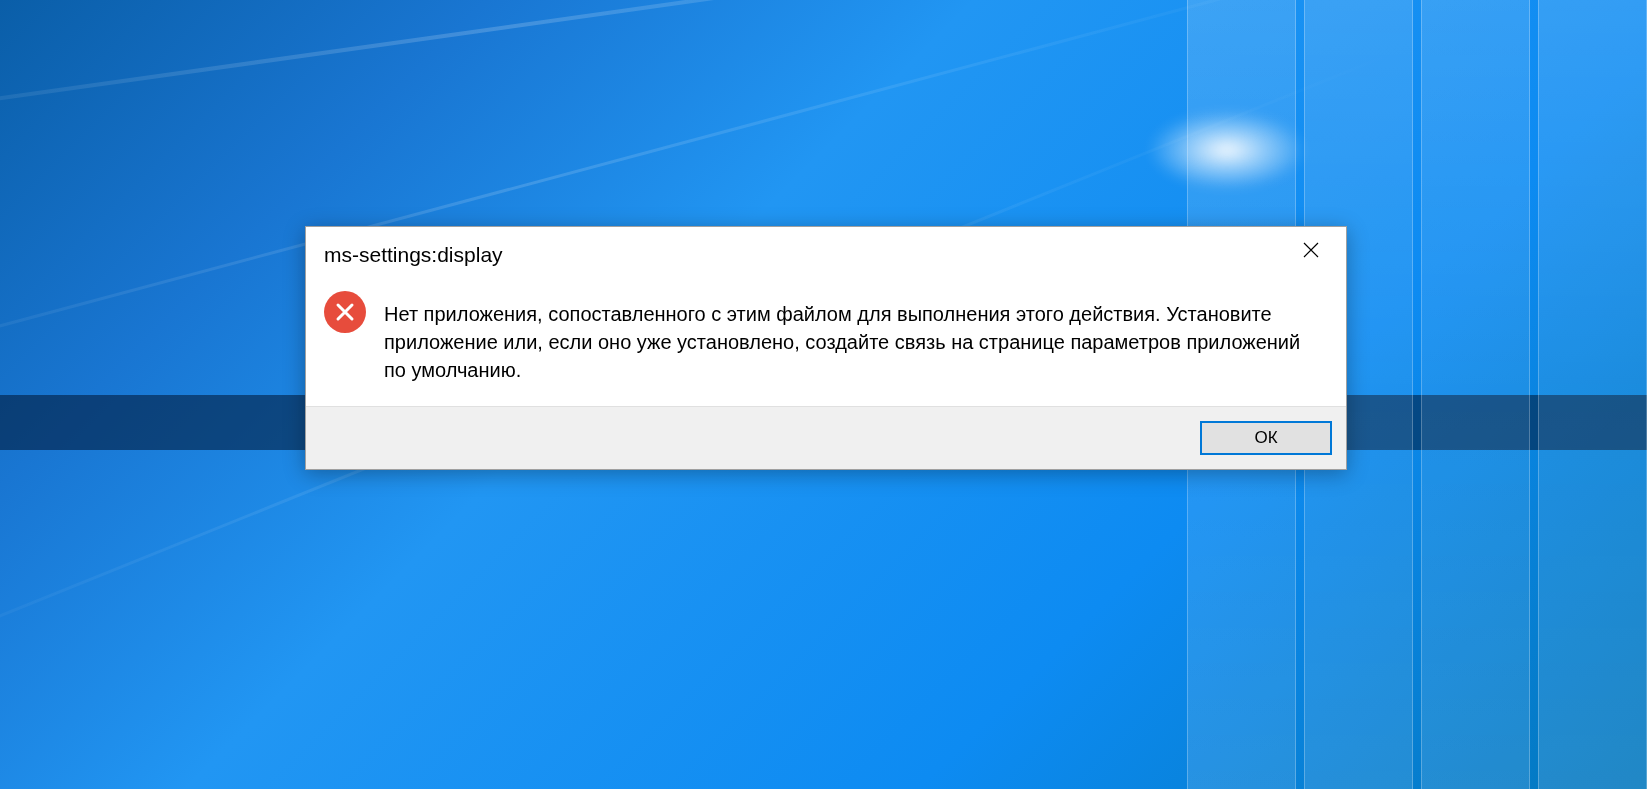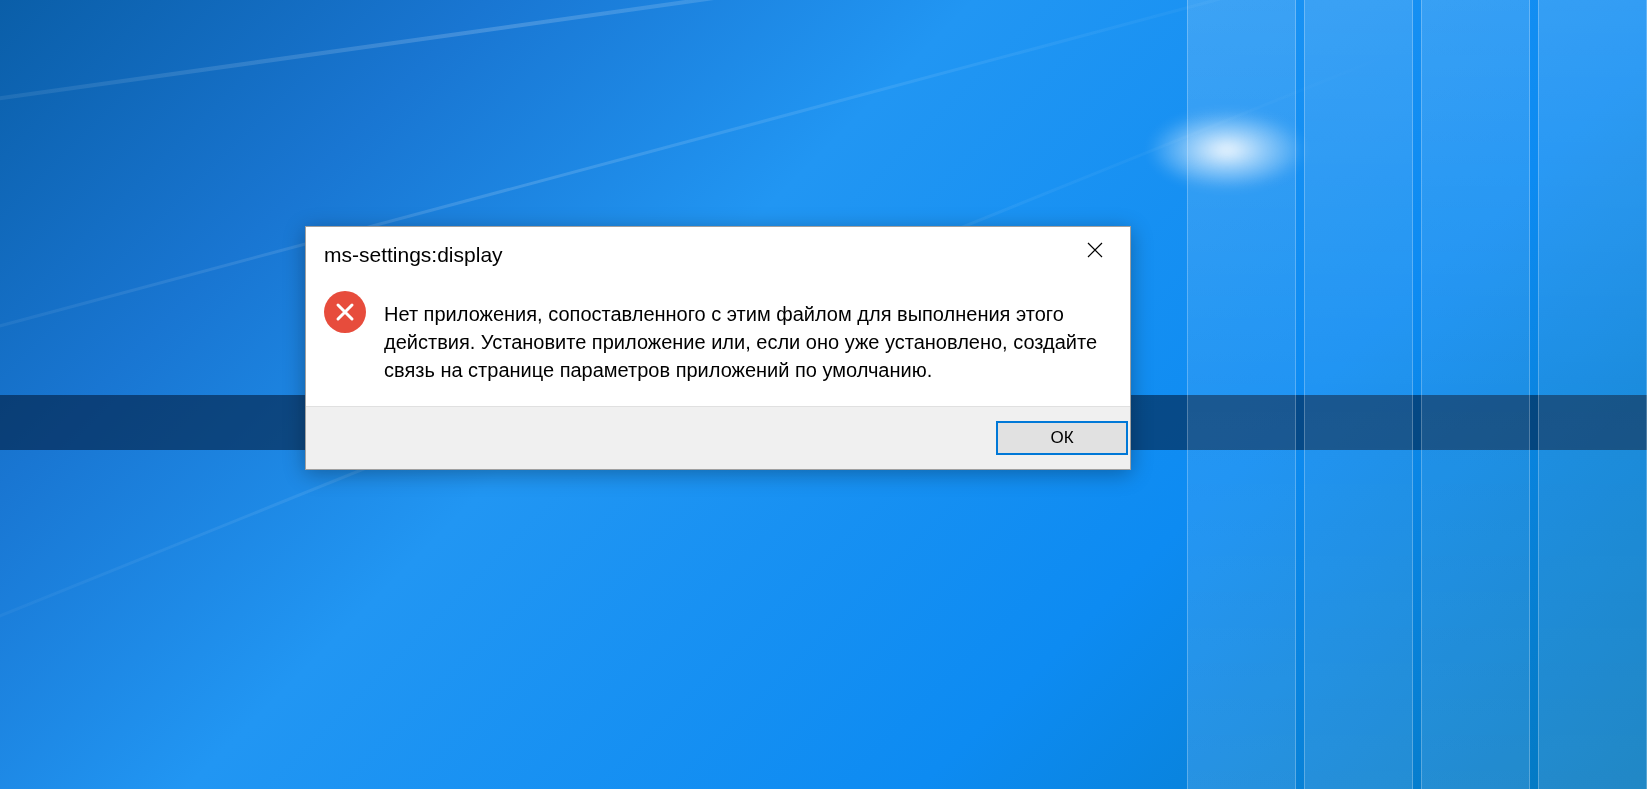--- a/index.html
+++ b/index.html
@@ -57,21 +57,21 @@
       top: 110px;
       width: 160px;
       height: 80px;
       background: radial-gradient(ellipse at center, rgba(255,255,255,0.95) 0%, rgba(255,255,255,0.5) 30%, transparent 70%);
       filter: blur(6px);
     }
     .dialog {
       position: absolute;
       left: 305px;
       top: 226px;
-      width: 826px;
+      width: 1042px;
       background: #ffffff;
       border: 1px solid #a0a0a0;
       box-shadow: 0 4px 20px rgba(0,0,0,0.3);
     }
     .dialog-titlebar {
       display: flex;
       justify-content: space-between;
       align-items: flex-start;
       padding: 10px 12px 0 18px;
       background: #ffffff;
@@ -122,21 +122,21 @@
     }
     .dialog-message {
       font-size: 20px;
       line-height: 1.4;
       color: #000;
       font-weight: 400;
       margin-top: 11px;
     }
     .dialog-footer {
       background: #f0f0f0;
-      padding: 14px 2px;
+      padding: 14px 14px;
       display: flex;
       justify-content: flex-end;
       border-top: 1px solid #e0e0e0;
     }
     .ok-button {
       width: 132px;
       height: 34px;
       background: #e1e1e1;
       border: 2px solid #0078d7;
       font-size: 17px;

